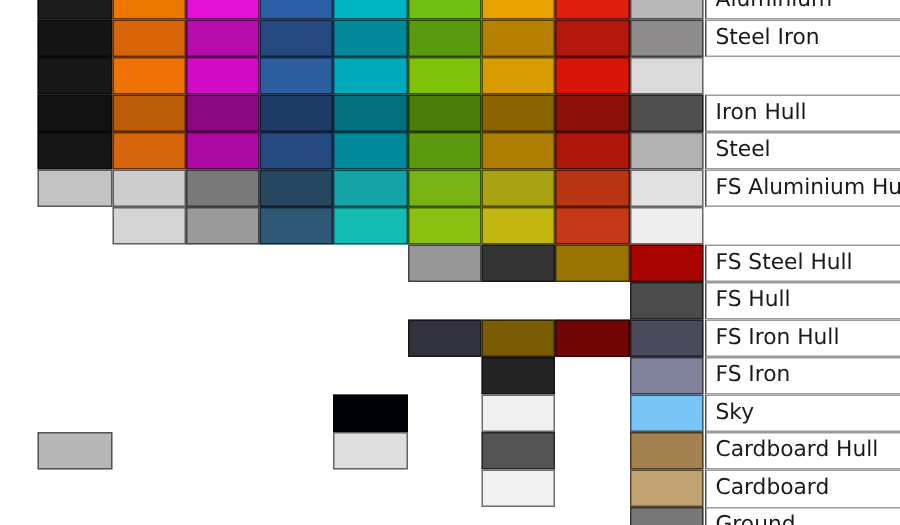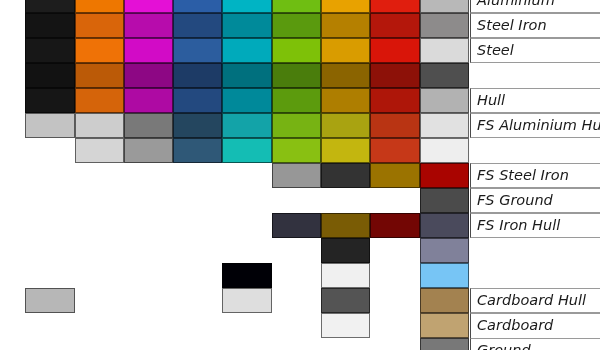--- a/index.html
+++ b/index.html
@@ -6,21 +6,20 @@
   html,body{margin:0;padding:0;}
   body{
     width:600px;height:350px;overflow:hidden;
     background:#ffffff;
     font-family:"DejaVu Sans","Liberation Sans",sans-serif;
   }
   #matrix{
     position:relative;
     width:600px;height:350px;
     background:#ffffff;
-    font-style:italic;
   }
   .swatch{
     position:absolute;
     box-sizing:border-box;
     border:1px solid rgba(0,0,0,0.55);
   }
   .labelcell{
     position:absolute;
     box-sizing:border-box;
     left:470px;
@@ -63,40 +62,40 @@
     <div class="labelcell" style="top: 13px; height: 25px;">Steel Iron</div>
     <div class="swatch" style="left: 25px; top: 38px; width: 50px; height: 25px; background: rgb(23, 23, 23);"></div>
     <div class="swatch" style="left: 75px; top: 38px; width: 49px; height: 25px; background: rgb(239, 114, 6);"></div>
     <div class="swatch" style="left: 124px; top: 38px; width: 49px; height: 25px; background: rgb(210, 11, 198);"></div>
     <div class="swatch" style="left: 173px; top: 38px; width: 49px; height: 25px; background: rgb(44, 93, 158);"></div>
     <div class="swatch" style="left: 222px; top: 38px; width: 50px; height: 25px; background: rgb(0, 170, 187);"></div>
     <div class="swatch" style="left: 272px; top: 38px; width: 49px; height: 25px; background: rgb(126, 193, 8);"></div>
     <div class="swatch" style="left: 321px; top: 38px; width: 49px; height: 25px; background: rgb(217, 156, 0);"></div>
     <div class="swatch" style="left: 370px; top: 38px; width: 50px; height: 25px; background: rgb(217, 21, 9);"></div>
     <div class="swatch" style="left: 420px; top: 38px; width: 49px; height: 25px; background: rgb(218, 218, 218);"></div>
-    <div class="labelcell" style="top: 38px; height: 25px;">Steel</div>
     <div class="swatch" style="left: 25px; top: 63px; width: 50px; height: 25px; background: rgb(18, 18, 18);"></div>
     <div class="swatch" style="left: 75px; top: 63px; width: 49px; height: 25px; background: rgb(187, 90, 7);"></div>
     <div class="swatch" style="left: 124px; top: 63px; width: 49px; height: 25px; background: rgb(141, 7, 132);"></div>
     <div class="swatch" style="left: 173px; top: 63px; width: 49px; height: 25px; background: rgb(29, 59, 102);"></div>
     <div class="swatch" style="left: 222px; top: 63px; width: 50px; height: 25px; background: rgb(0, 112, 126);"></div>
     <div class="swatch" style="left: 272px; top: 63px; width: 49px; height: 25px; background: rgb(74, 125, 12);"></div>
     <div class="swatch" style="left: 321px; top: 63px; width: 49px; height: 25px; background: rgb(139, 100, 0);"></div>
     <div class="swatch" style="left: 370px; top: 63px; width: 50px; height: 25px; background: rgb(141, 17, 8);"></div>
     <div class="swatch" style="left: 420px; top: 63px; width: 49px; height: 25px; background: rgb(79, 79, 79);"></div>
+    <div class="labelcell" style="top: 63px; height: 25px;">Iron Hull</div>
     <div class="swatch" style="left: 25px; top: 88px; width: 50px; height: 25px; background: rgb(22, 22, 22);"></div>
     <div class="swatch" style="left: 75px; top: 88px; width: 49px; height: 25px; background: rgb(213, 100, 10);"></div>
     <div class="swatch" style="left: 124px; top: 88px; width: 49px; height: 25px; background: rgb(174, 10, 163);"></div>
     <div class="swatch" style="left: 173px; top: 88px; width: 49px; height: 25px; background: rgb(35, 73, 127);"></div>
     <div class="swatch" style="left: 222px; top: 88px; width: 50px; height: 25px; background: rgb(0, 137, 154);"></div>
     <div class="swatch" style="left: 272px; top: 88px; width: 49px; height: 25px; background: rgb(92, 155, 13);"></div>
     <div class="swatch" style="left: 321px; top: 88px; width: 49px; height: 25px; background: rgb(174, 126, 0);"></div>
     <div class="swatch" style="left: 370px; top: 88px; width: 50px; height: 25px; background: rgb(174, 22, 9);"></div>
     <div class="swatch" style="left: 420px; top: 88px; width: 49px; height: 25px; background: rgb(178, 178, 178);"></div>
-    <div class="labelcell" style="top: 88px; height: 25px;">Hull</div>
+    <div class="labelcell" style="top: 88px; height: 25px;">Steel</div>
     <div class="swatch" style="left: 25px; top: 113px; width: 50px; height: 25px; background: rgb(195, 195, 195);"></div>
     <div class="swatch" style="left: 75px; top: 113px; width: 49px; height: 25px; background: rgb(205, 205, 205);"></div>
     <div class="swatch" style="left: 124px; top: 113px; width: 49px; height: 25px; background: rgb(121, 121, 121);"></div>
     <div class="swatch" style="left: 173px; top: 113px; width: 49px; height: 25px; background: rgb(36, 70, 95);"></div>
     <div class="swatch" style="left: 222px; top: 113px; width: 50px; height: 25px; background: rgb(19, 163, 168);"></div>
     <div class="swatch" style="left: 272px; top: 113px; width: 49px; height: 25px; background: rgb(119, 179, 19);"></div>
     <div class="swatch" style="left: 321px; top: 113px; width: 49px; height: 25px; background: rgb(169, 163, 17);"></div>
     <div class="swatch" style="left: 370px; top: 113px; width: 50px; height: 25px; background: rgb(185, 52, 19);"></div>
     <div class="swatch" style="left: 420px; top: 113px; width: 49px; height: 25px; background: rgb(225, 225, 225);"></div>
     <div class="labelcell" style="top: 113px; height: 25px;">FS Aluminium Hull</div>
@@ -105,33 +104,35 @@
     <div class="swatch" style="left: 173px; top: 138px; width: 49px; height: 25px; background: rgb(47, 88, 119);"></div>
     <div class="swatch" style="left: 222px; top: 138px; width: 50px; height: 25px; background: rgb(20, 189, 180);"></div>
     <div class="swatch" style="left: 272px; top: 138px; width: 49px; height: 25px; background: rgb(137, 192, 18);"></div>
     <div class="swatch" style="left: 321px; top: 138px; width: 49px; height: 25px; background: rgb(195, 182, 15);"></div>
     <div class="swatch" style="left: 370px; top: 138px; width: 50px; height: 25px; background: rgb(198, 56, 24);"></div>
     <div class="swatch" style="left: 420px; top: 138px; width: 49px; height: 25px; background: rgb(238, 238, 238);"></div>
     <div class="swatch" style="left: 272px; top: 163px; width: 49px; height: 25px; background: rgb(151, 151, 151);"></div>
     <div class="swatch" style="left: 321px; top: 163px; width: 49px; height: 25px; background: rgb(51, 51, 51);"></div>
     <div class="swatch" style="left: 370px; top: 163px; width: 50px; height: 25px; background: rgb(155, 115, 0);"></div>
     <div class="swatch" style="left: 420px; top: 163px; width: 49px; height: 25px; background: rgb(169, 4, 0);"></div>
-    <div class="labelcell" style="top: 163px; height: 25px;">FS Steel Iron</div>
+    <div class="labelcell" style="top: 163px; height: 25px;">FS Steel Hull</div>
     <div class="swatch" style="left: 420px; top: 188px; width: 49px; height: 25px; background: rgb(75, 75, 75);"></div>
-    <div class="labelcell" style="top: 188px; height: 25px;">FS Ground</div>
+    <div class="labelcell" style="top: 188px; height: 25px;">FS Hull</div>
     <div class="swatch" style="left: 272px; top: 213px; width: 49px; height: 25px; background: rgb(50, 50, 63);"></div>
     <div class="swatch" style="left: 321px; top: 213px; width: 49px; height: 25px; background: rgb(122, 92, 5);"></div>
     <div class="swatch" style="left: 370px; top: 213px; width: 50px; height: 25px; background: rgb(115, 6, 4);"></div>
     <div class="swatch" style="left: 420px; top: 213px; width: 49px; height: 25px; background: rgb(74, 74, 92);"></div>
     <div class="labelcell" style="top: 213px; height: 25px;">FS Iron Hull</div>
     <div class="swatch" style="left: 321px; top: 238px; width: 49px; height: 25px; background: rgb(36, 36, 36);"></div>
     <div class="swatch" style="left: 420px; top: 238px; width: 49px; height: 25px; background: rgb(128, 129, 154);"></div>
+    <div class="labelcell" style="top: 238px; height: 25px;">FS Iron</div>
     <div class="swatch" style="left: 222px; top: 263px; width: 50px; height: 25px; background: rgb(0, 0, 6);"></div>
     <div class="swatch" style="left: 321px; top: 263px; width: 49px; height: 25px; background: rgb(240, 240, 240);"></div>
     <div class="swatch" style="left: 420px; top: 263px; width: 49px; height: 25px; background: rgb(119, 197, 245);"></div>
+    <div class="labelcell" style="top: 263px; height: 25px;">Sky</div>
     <div class="swatch" style="left: 25px; top: 288px; width: 50px; height: 25px; background: rgb(183, 183, 183);"></div>
     <div class="swatch" style="left: 222px; top: 288px; width: 50px; height: 25px; background: rgb(222, 222, 222);"></div>
     <div class="swatch" style="left: 321px; top: 288px; width: 49px; height: 25px; background: rgb(84, 84, 84);"></div>
     <div class="swatch" style="left: 420px; top: 288px; width: 49px; height: 25px; background: rgb(163, 130, 80);"></div>
     <div class="labelcell" style="top: 288px; height: 25px;">Cardboard Hull</div>
     <div class="swatch" style="left: 321px; top: 313px; width: 49px; height: 25px; background: rgb(241, 241, 241);"></div>
     <div class="swatch" style="left: 420px; top: 313px; width: 49px; height: 25px; background: rgb(192, 163, 113);"></div>
     <div class="labelcell" style="top: 313px; height: 30px;">Cardboard</div>
     <div class="swatch" style="left: 420px; top: 338px; width: 49px; height: 25px; background: rgb(120, 120, 120);"></div>
     <div class="labelcell" style="top: 338px; height: 25px;">Ground</div>

